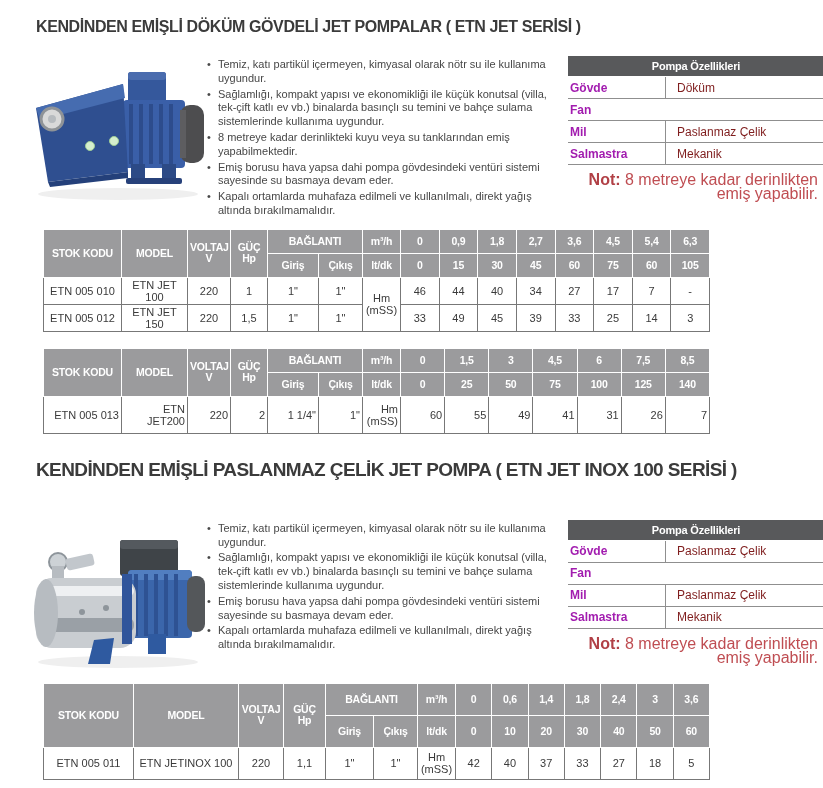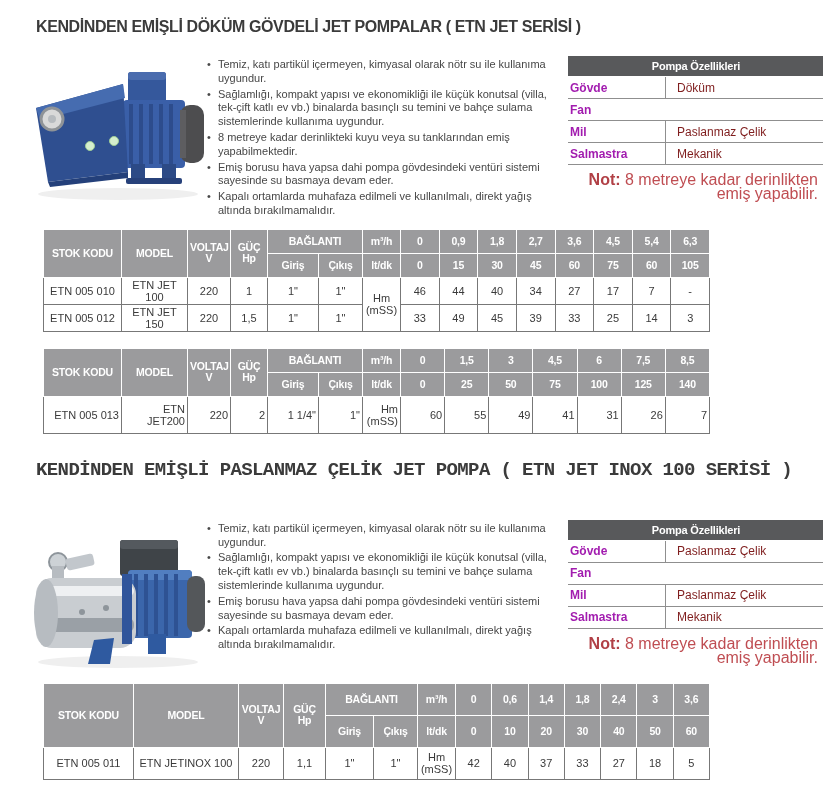--- a/index.html
+++ b/index.html
@@ -5,21 +5,21 @@
   html,body { margin:0; padding:0; background:#f4f4f4; }
   .page {
     position:relative; width:823px; height:788px; margin:0 auto;
     background:#ffffff; overflow:hidden;
     font-family:"Liberation Sans", sans-serif; color:#3c3c3c;
   }
   h1.sec-title {
     margin:16px 0 0 36px; font-size:16px; line-height:22px;
     font-weight:bold; color:#3b3b3b; letter-spacing:-0.4px;
   }
-  h1.sec-title.big { margin-top:24px; font-size:19px; line-height:24px; letter-spacing:-0.6px;font-family:Liberation Mono, monospace; }
+  h1.sec-title.big { margin-top:24px; font-size:19px; line-height:24px; letter-spacing:-0.6px; }
 
   .section-row { display:flex; margin:18px 0 0 30px; width:765px; }
   .section-row.second { margin-top:38px; }
   .pump-col { width:175px; flex:0 0 175px; }
   .pump-col svg { display:block; }
 
   ul.bullets {
     flex:0 0 350px; width:350px; margin:0; padding:2px 8px 0 0;
     list-style:none; font-size:11px; line-height:13.8px; color:#474747;
   }

